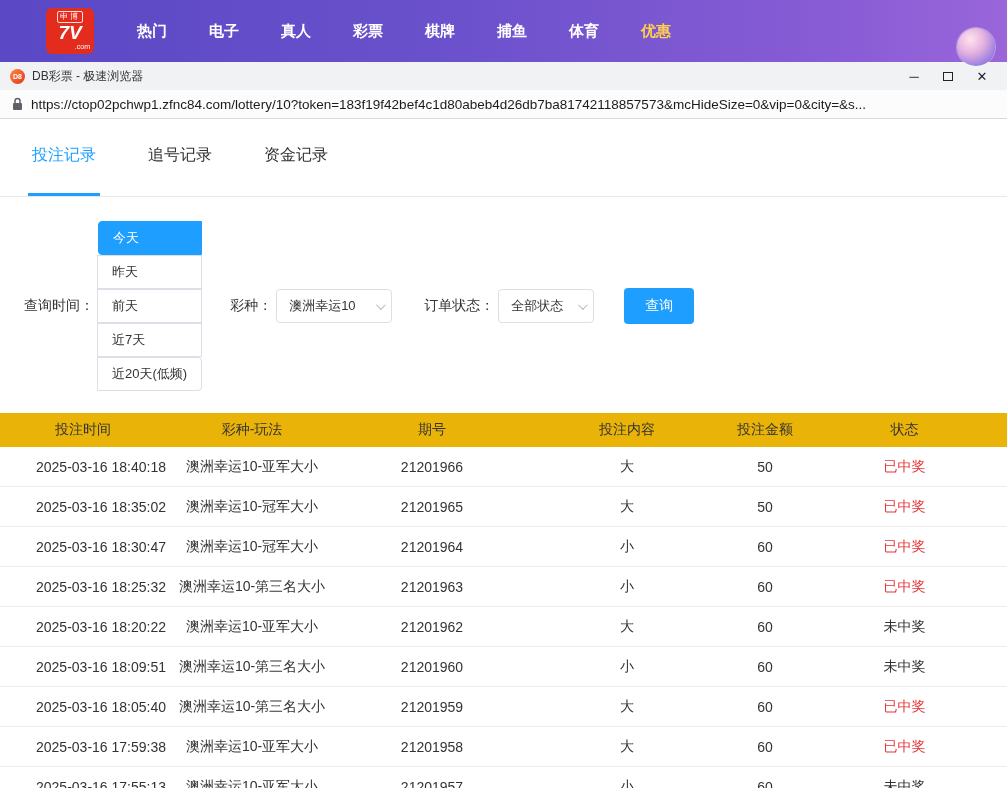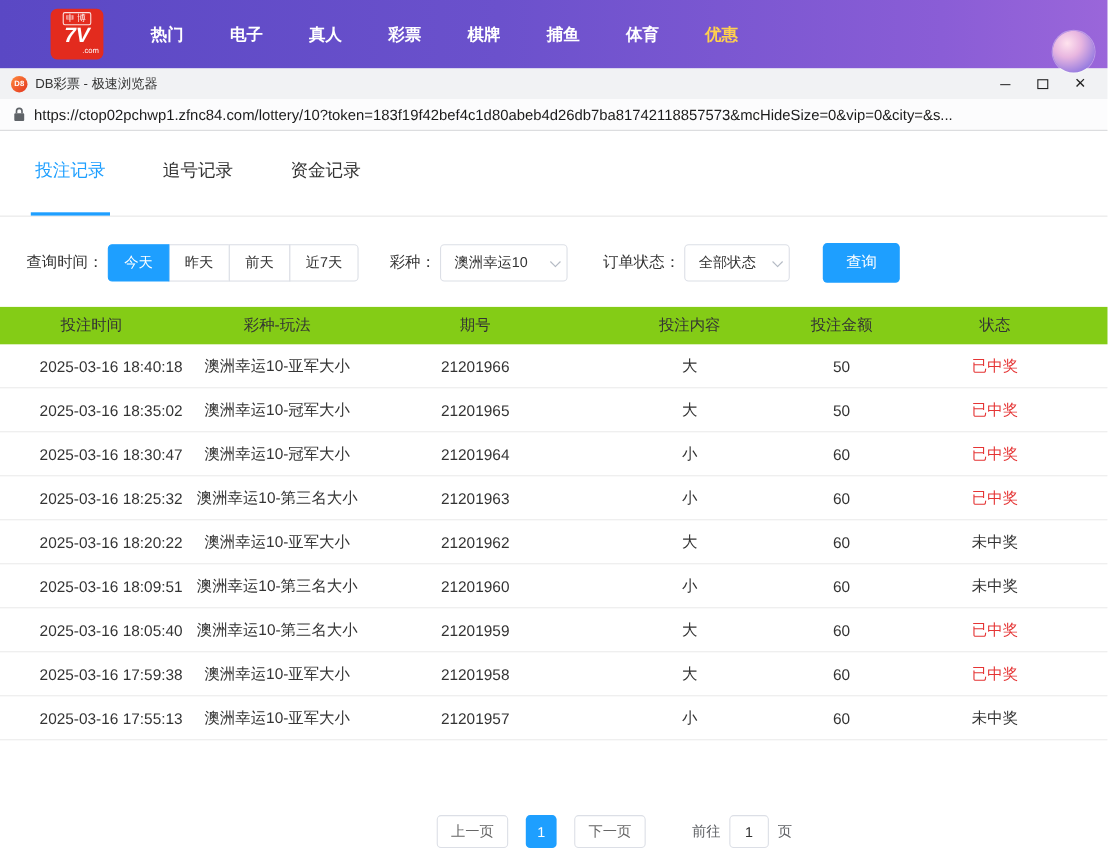--- a/index.html
+++ b/index.html
@@ -37,37 +37,37 @@
   .url-text { font-size:13.5px; font-weight:normal; color:#1b1b1b; white-space:nowrap; overflow:hidden; }
 
   
   .tabs { display:flex; padding:26px 28px 0; border-bottom:1px solid #e7e7e7; }
   .tab { font-size:16px; color:#333; padding:0 4px 27px; margin-right:44px; cursor:pointer; border-bottom:3px solid transparent; }
   .tab.active { color:#1e9fff; border-bottom-color:#1e9fff; }
 
   
   .filters { display:flex; align-items:center; margin:24px 24px 22px; }
   .f-label { font-size:14px; color:#333; margin-right:4px; white-space:nowrap; }
-  .btn-group { display:flex; }
+  .btn-group { display:flex;flex-direction:column; }
   .tbtn { height:34px; padding:0 14px; background:#fff; border:1px solid #dcdfe6; margin-left:-1px;
     font-size:13px; color:#333; cursor:pointer; display:flex; align-items:center; white-space:nowrap; }
   .tbtn:first-child { border-radius:4px 0 0 4px; margin-left:0; }
   .tbtn:last-child { border-radius:0 4px 4px 0; }
   .tbtn.active { background:#1e9fff; border-color:#1e9fff; color:#fff; z-index:1; }
   .select { height:34px; min-width:116px; border:1px solid #dcdfe6; border-radius:4px; background:#fff;
     display:flex; align-items:center; padding:0 8px 0 12px; font-size:13px; color:#333; cursor:pointer; }
   .select .caret { margin-left:auto; width:7px; height:7px; border-right:1.5px solid #b4bac4; border-bottom:1.5px solid #b4bac4;
     transform:rotate(45deg) translateY(-2px); }
   .spacer-28 { width:28px; } .spacer-32 { width:32px; }
   .query-btn { height:36px; width:70px; background:#1e9fff; color:#fff; font-size:14px; border:none;
     border-radius:4px; cursor:pointer; margin-left:30px; }
 
   
   .grid-row { display:grid; grid-template-columns:166px 172px 188px 202px 74px 1fr; align-items:center; }
-  .thead { height:34px; background:#84cc16; font-size:14px; color:#333; }
+  .thead { height:34px; background:#eab308; font-size:14px; color:#333; }
   .th { text-align:center; } 
   .trow { height:40px; border-bottom:1px solid #ececec; font-size:14px; color:#333; }
   .td { text-align:center; }
   .c-time { text-align:left; padding-left:36px; }
   .c-status.won { color:#e53535; }
 
   
   .summary { height:42px; border-bottom:1px solid #ececec; display:flex; align-items:center;
     justify-content:flex-end; font-size:14px; color:#333; padding-right:2px; white-space:nowrap; }
   .summary span { margin-left:38px; }
@@ -131,20 +131,21 @@
   <div class="tab">资金记录</div>
 </div>
 
 <div class="filters">
   <span class="f-label">查询时间：</span>
   <div class="btn-group">
     <button class="tbtn active">今天</button>
     <button class="tbtn">昨天</button>
     <button class="tbtn">前天</button>
     <button class="tbtn">近7天</button>
+    <button class="tbtn">近20天(低频)</button>
   </div>
   <span class="spacer-28"></span>
   <span class="f-label">彩种：</span>
   <div class="select">
     <span>澳洲幸运10</span>
     <span class="caret"></span>
   </div>
   <span class="spacer-32"></span>
   <span class="f-label">订单状态：</span>
   <div class="select" style="min-width:96px;">

